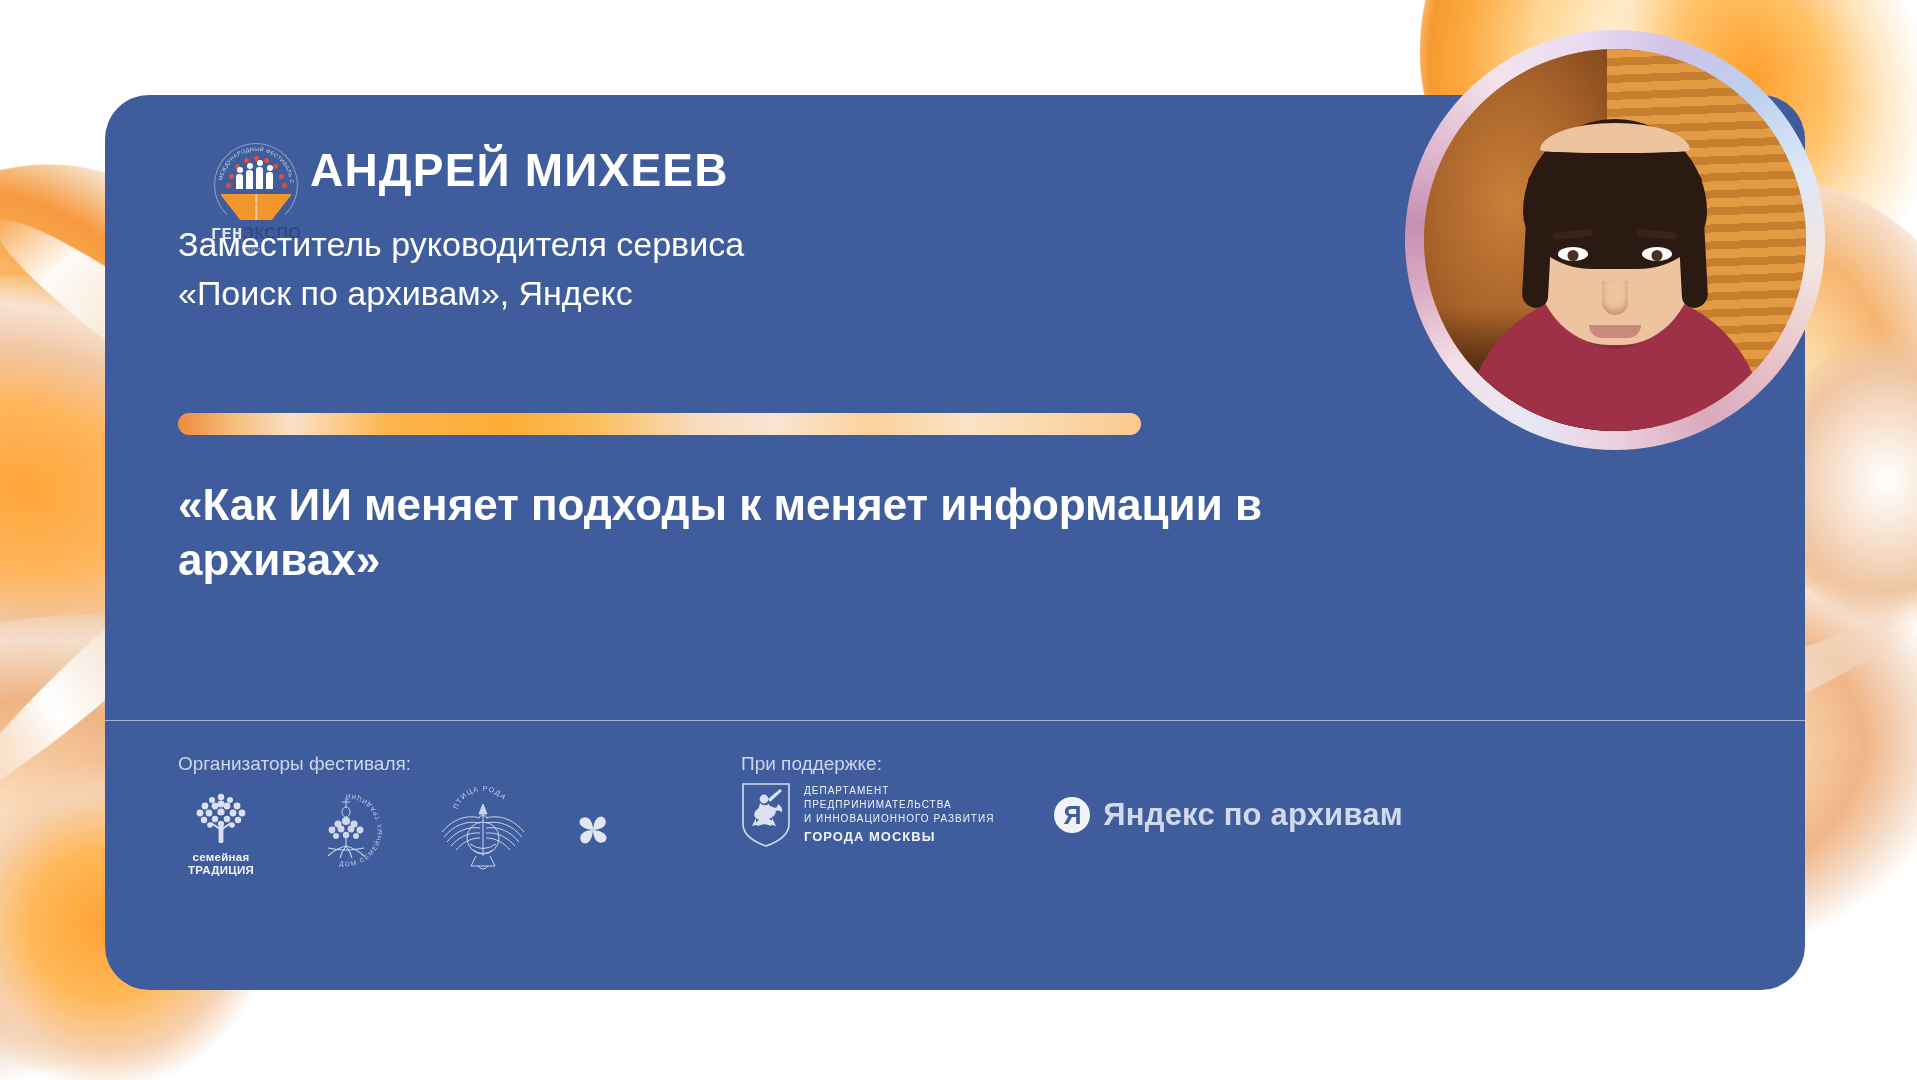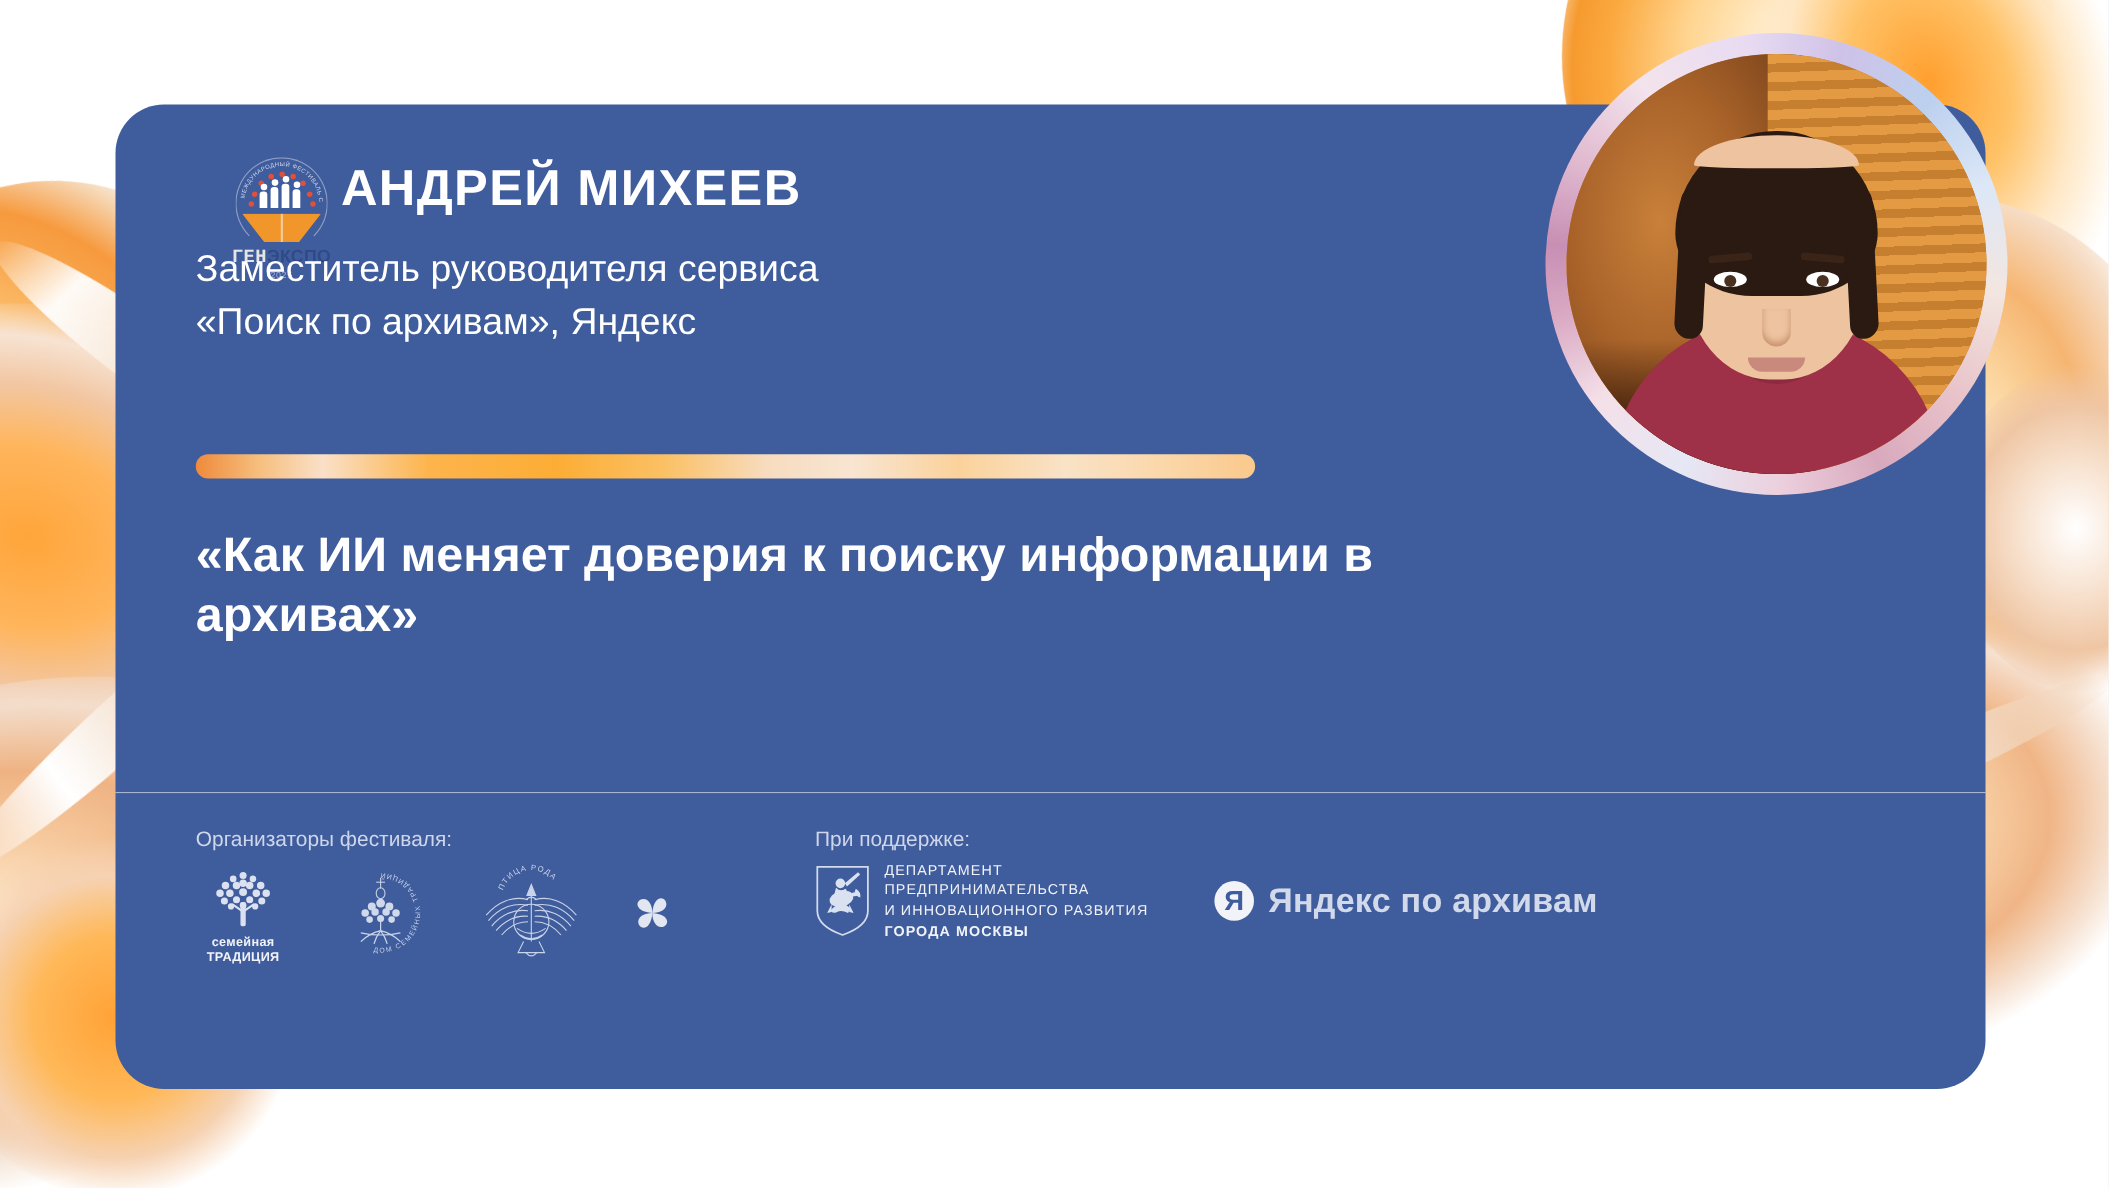--- a/index.html
+++ b/index.html
@@ -199,21 +199,21 @@
 
   .lg-roscongress { display:flex; align-items:center; gap:11px; }
   .rk-mark { width:42px; height:42px; position:relative; }
   .rk-text { color:#fff; }
   .rk-name { font-family:"Liberation Serif", serif; font-size:30px; font-weight:bold; letter-spacing:1.1px; line-height:1; }
   .rk-sub { font-family:"Liberation Serif", serif; font-size:14.5px; letter-spacing:.5px; margin-top:4px; text-align:center; }
 
   .lg-dept { display:flex; align-items:center; gap:13px; }
   .dept-shield { width:50px; height:66px; position:relative; }
   .dept-text { color:#fff; line-height:1.42; }
-  .dept-text .l { font-size:13px; letter-spacing:1.0px; }
+  .dept-text .l { font-size:10px; letter-spacing:1.0px; }
   .dept-text .b { font-size:13px; font-weight:bold; letter-spacing:1.0px; margin-top:1px; }
 
   .lg-yandex { display:flex; align-items:center; gap:13px; }
   .ya-circle {
     width:36px; height:36px; border-radius:50%;
     background:#ffffff; color:#3f5c9c;
     display:flex; align-items:center; justify-content:center;
     font-size:25px; font-weight:bold; line-height:1;
   }
   .ya-text { font-size:31px; font-weight:bold; color:#dde3f0; letter-spacing:.2px; }
@@ -383,21 +383,21 @@
       </div>
 
       <div class="speaker-name">АНДРЕЙ МИХЕЕВ</div>
       <div class="speaker-role">
         <div>Заместитель руководителя сервиса</div>
         <div>«Поиск по архивам», Яндекс</div>
       </div>
 
       <div class="divider"></div>
 
-      <div class="talk-title">«Как ИИ меняет доверия к поиску информации в архивах»</div>
+      <div class="talk-title">«Как ИИ меняет подходы к меняет информации в архивах»</div>
     </div>
 
     <div class="hline"></div>
 
     <div class="footer">
 
       <div class="foot-label org">Организаторы фестиваля:</div>
       <div class="foot-label sup">При поддержке:</div>
 
       <div class="logos-org">

